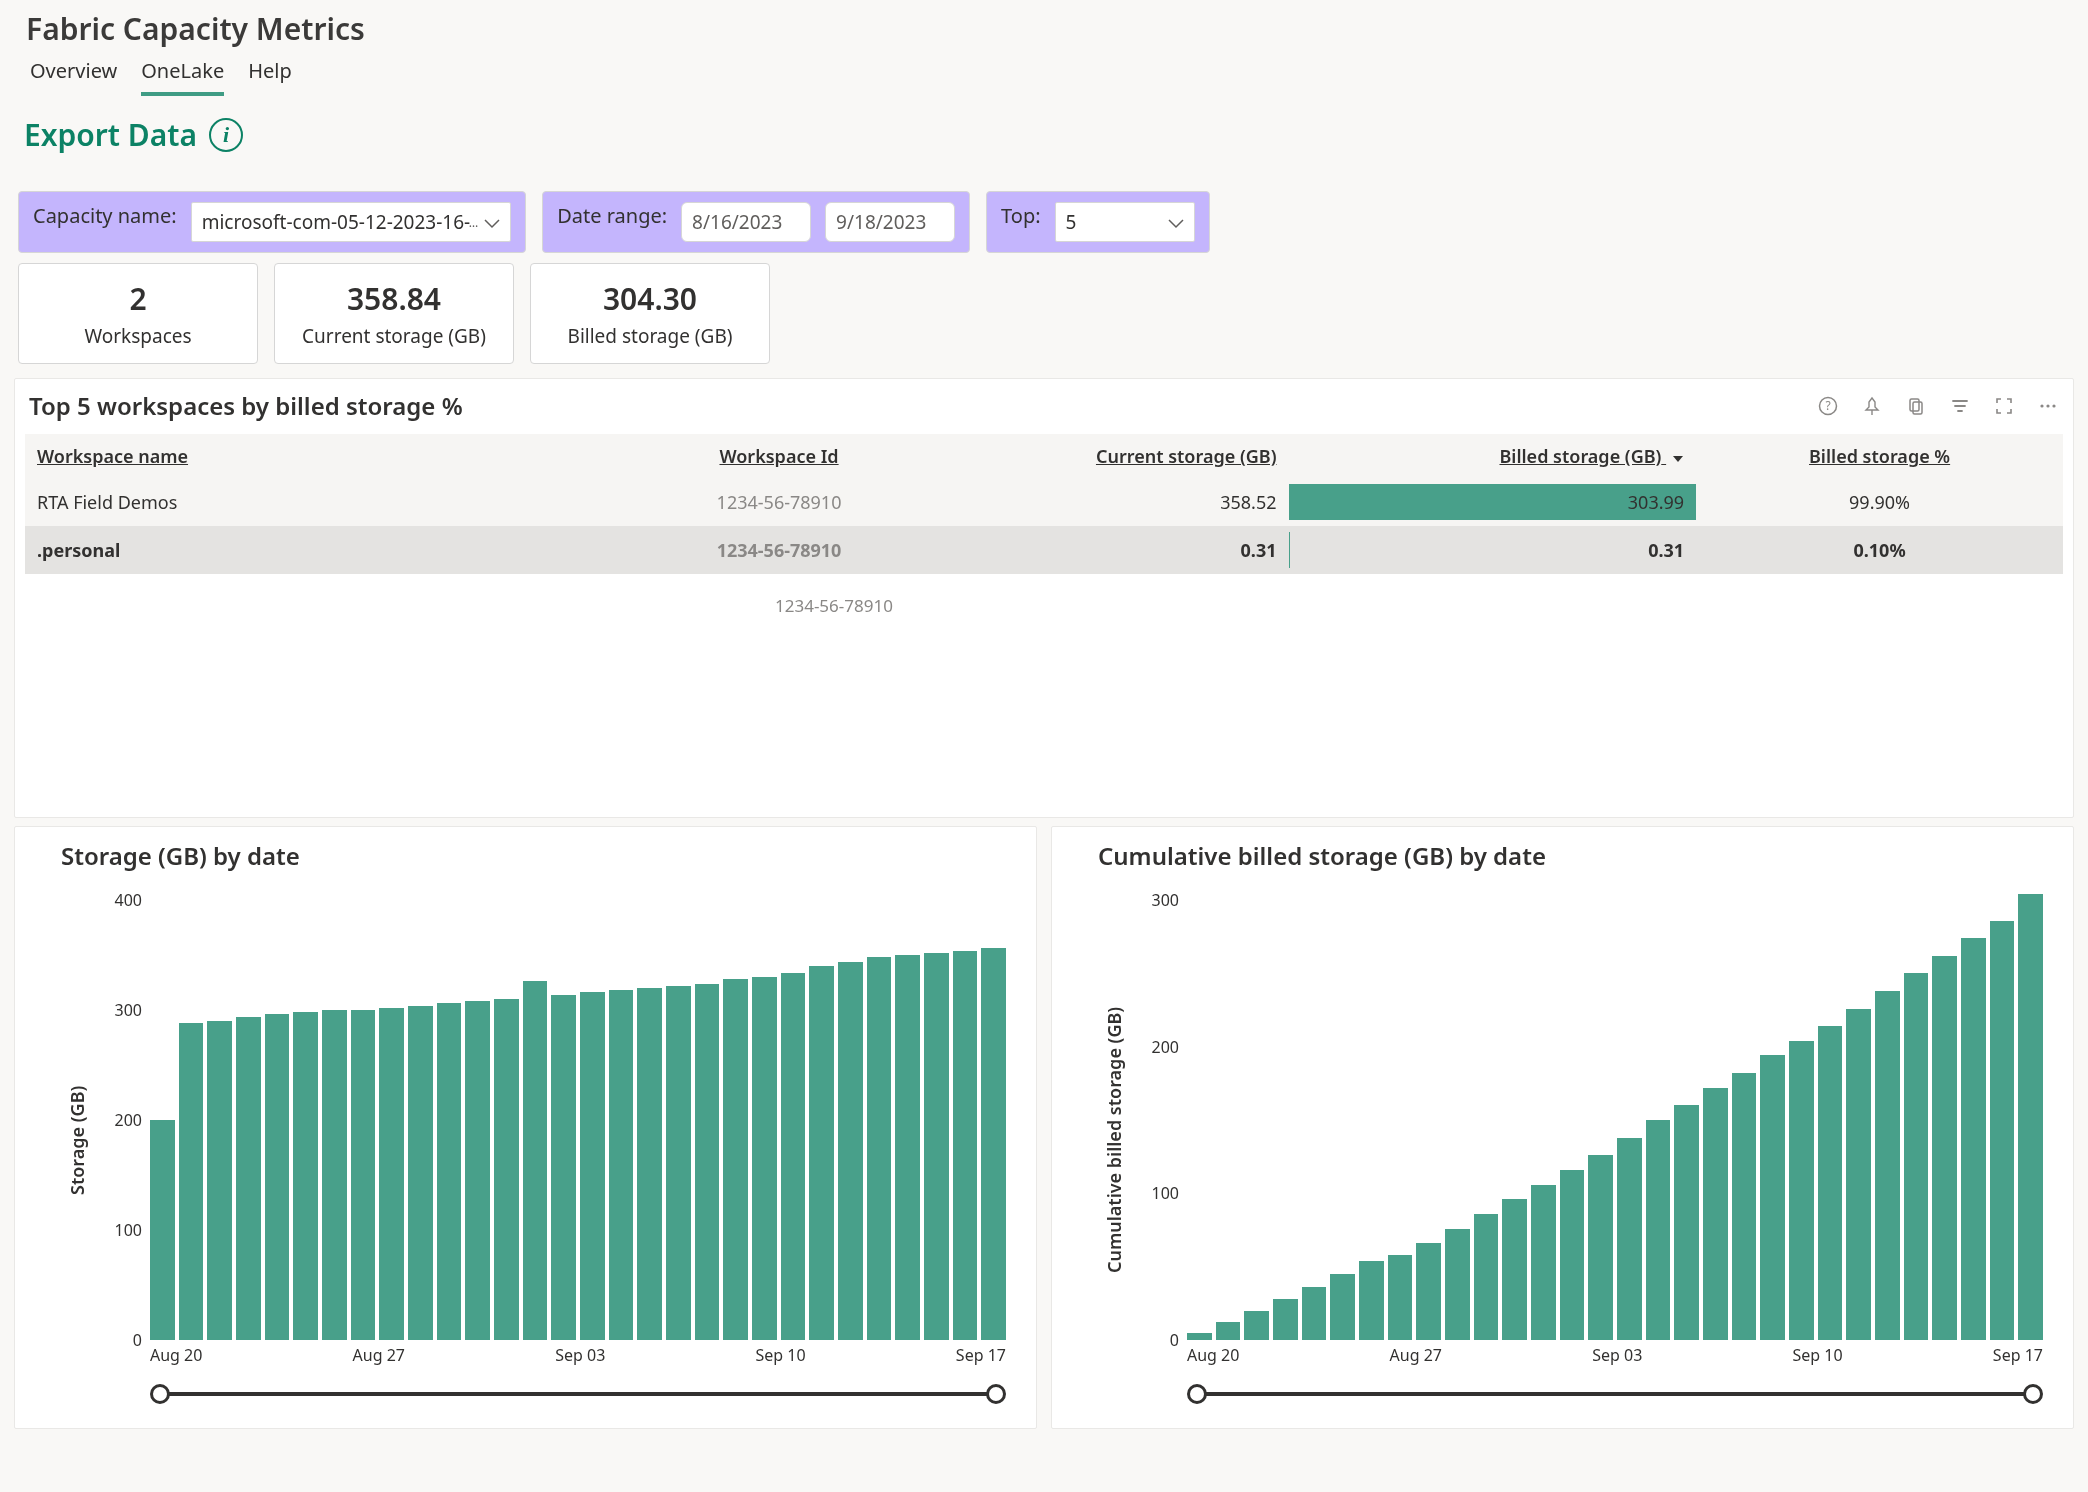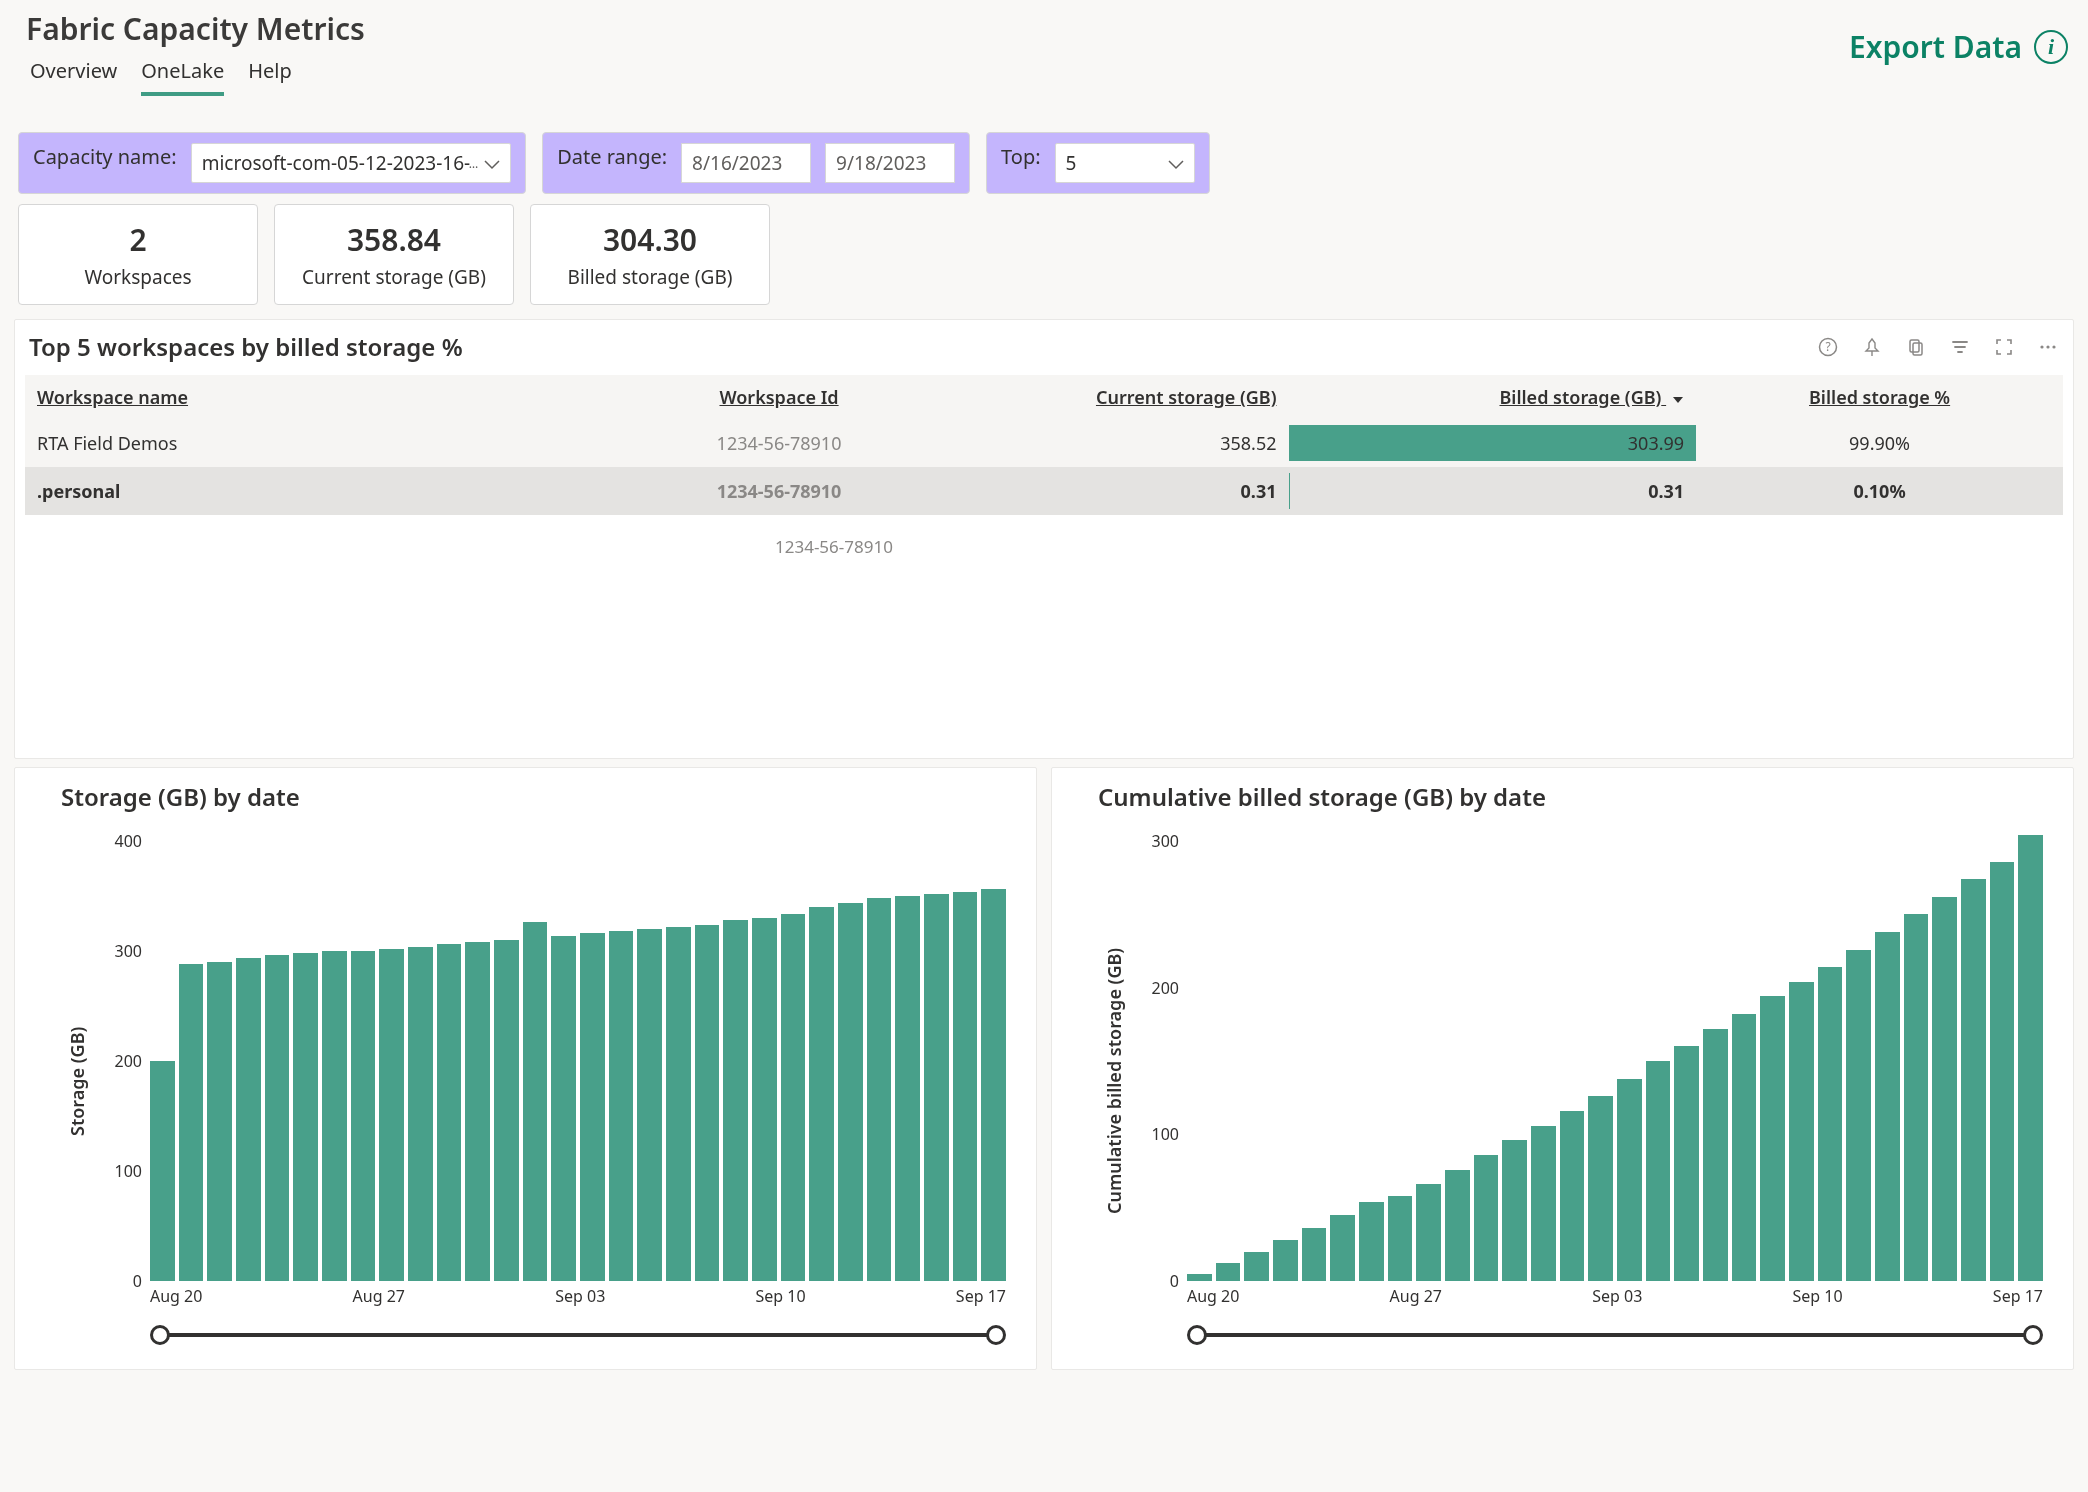--- a/index.html
+++ b/index.html
@@ -22,20 +22,21 @@
     color:var(--text);
     overflow:hidden;
   }
 
   
   .header{
     display:flex;
     align-items:flex-start;
     justify-content:space-between;
     padding:8px 20px 0 24px;
+    flex-direction:column;
   }
   .title-area{}
   .page-title{
     font-size:30px;
     font-weight:600;
     color:#3b3a39;
     margin:0 0 4px 2px;
   }
   .tabs{display:flex;gap:24px;margin-left:6px;font-size:20px;}
   .tab{padding:4px 0 8px;color:#323130;cursor:pointer;}
@@ -65,21 +66,21 @@
   .select-box{
     border:1px solid var(--border);border-radius:2px;
     padding:6px 40px 6px 10px;min-width:300px;position:relative;
     background:#fff;color:#323130;font-size:19px;
   }
   .select-box.small{min-width:140px;}
   .chev-down{
     position:absolute;right:10px;top:50%;transform:translateY(-50%);
   }
   .date-box{
-    border:1px solid var(--border);border-radius:0;padding:6px 10px;
+    border:1px solid var(--border);border-radius:6px;padding:6px 10px;
     min-width:130px;font-size:19px;color:#605e5c;background:#fff;
   }
   .ellips{color:#605e5c;position:absolute;right:32px;top:50%;transform:translateY(-50%);font-size:12px;}
 
   
   .cards{display:flex;gap:16px;padding:0 18px 10px 18px;}
   .card{
     background:#fff;border:1px solid var(--border);border-radius:4px;
     min-width:240px;padding:14px 20px;text-align:center;
   }

